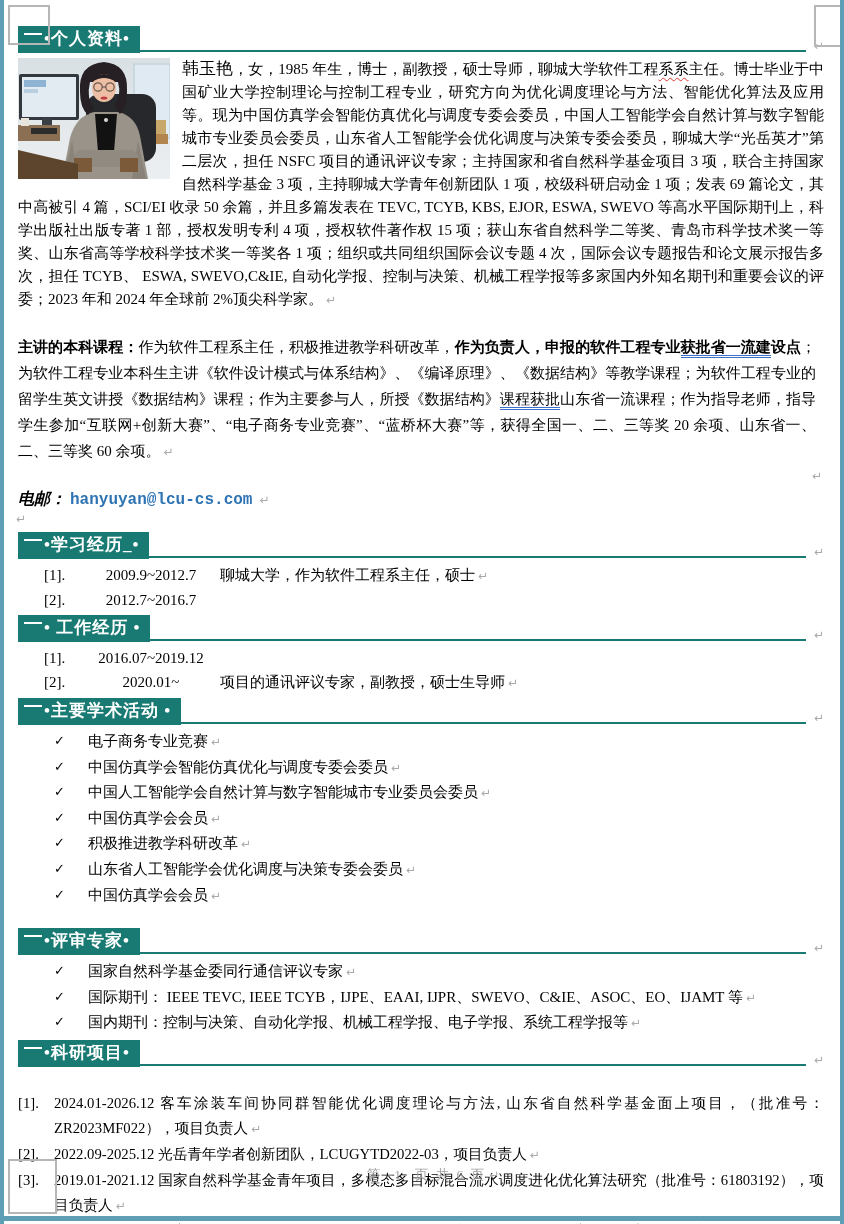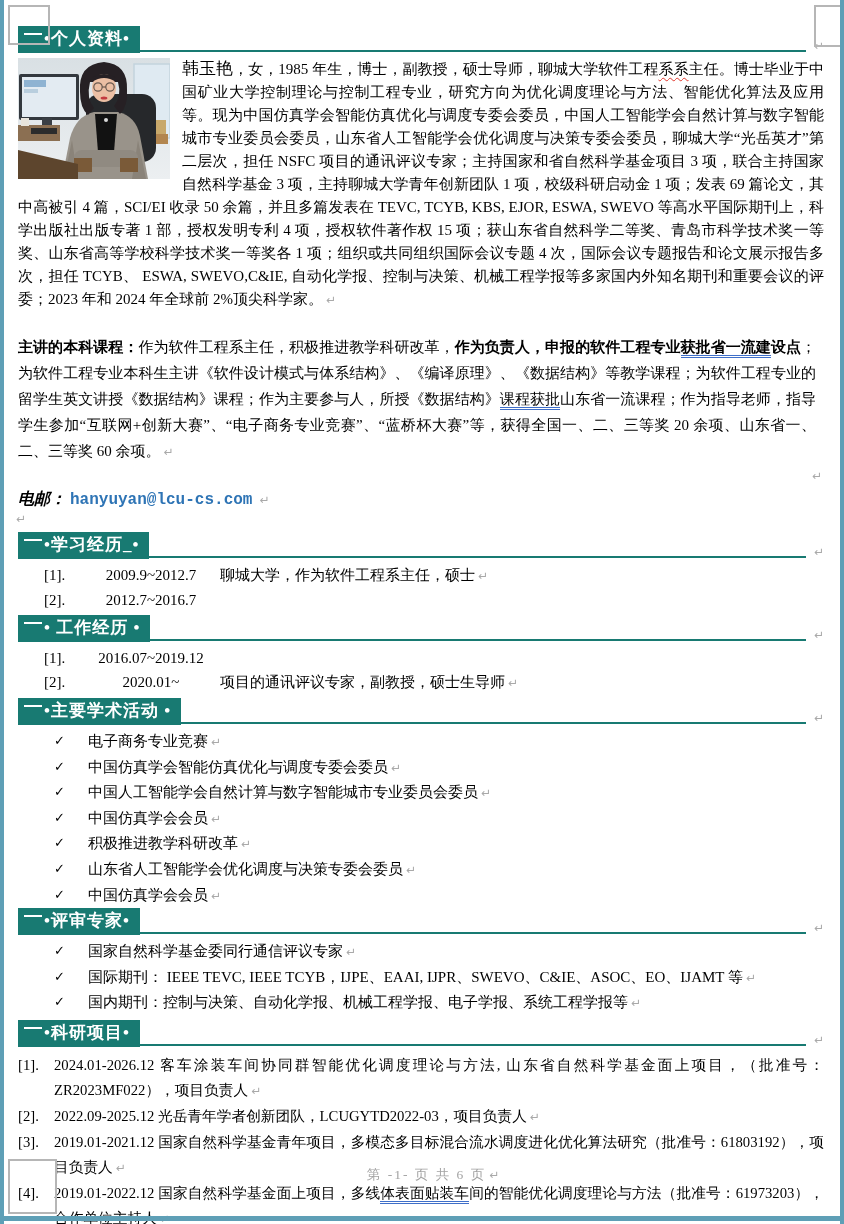--- a/index.html
+++ b/index.html
@@ -228,42 +228,42 @@
     </div>
     <div class="checkrow">
       <span class="check">✓</span>
       <span class="txt"><span>山东省人工智能学会优化调度与决策专委会委员</span><span class="pmark-inline">↵</span></span>
     </div>
     <div class="checkrow">
       <span class="check">✓</span>
       <span class="txt"><span>中国仿真学会会员</span><span class="pmark-inline">↵</span></span>
     </div>
 
-    <div class="sec-header" style="margin-top:0;">
+    <div class="sec-header" style="margin-top:20px;">
       <div class="sec-chip">
         <span class="chip-dash"></span>
         <span>•评审专家•</span>
       </div>
       <div class="sec-rule"></div>
       <span class="pmark">↵</span>
     </div>
     <div class="checkrow">
       <span class="check">✓</span>
       <span class="txt"><span>国家自然科学基金委同行通信评议专家</span><span class="pmark-inline">↵</span></span>
     </div>
     <div class="checkrow">
       <span class="check">✓</span>
       <span class="txt"><span>国际期刊：  IEEE TEVC, IEEE TCYB，IJPE、EAAI, IJPR、SWEVO、C&amp;IE、ASOC、EO、IJAMT 等</span><span class="pmark-inline">↵</span></span>
     </div>
     <div class="checkrow">
       <span class="check">✓</span>
       <span class="txt"><span>国内期刊：控制与决策、自动化学报、机械工程学报、电子学报、系统工程学报等</span><span class="pmark-inline">↵</span></span>
     </div>
 
-    <div class="sec-header" style="margin-top:4px;margin-bottom:6px;">
+    <div class="sec-header" style="margin-top:4px;margin-bottom:24px;">
       <div class="sec-chip">
         <span class="chip-dash"></span>
         <span>•科研项目•</span>
       </div>
       <div class="sec-rule"></div>
       <span class="pmark">↵</span>
     </div>
     <div class="projrow">
       <span class="num">[1].</span>
       <span class="ptxt"><span>2024.01-2026.12</span> <span>客车涂装车间协同群智能优化调度理论与方法, 山东省自然科学基金面上项目，（批准号：ZR2023MF022），项目负责人</span><span class="pmark-inline">↵</span></span>

